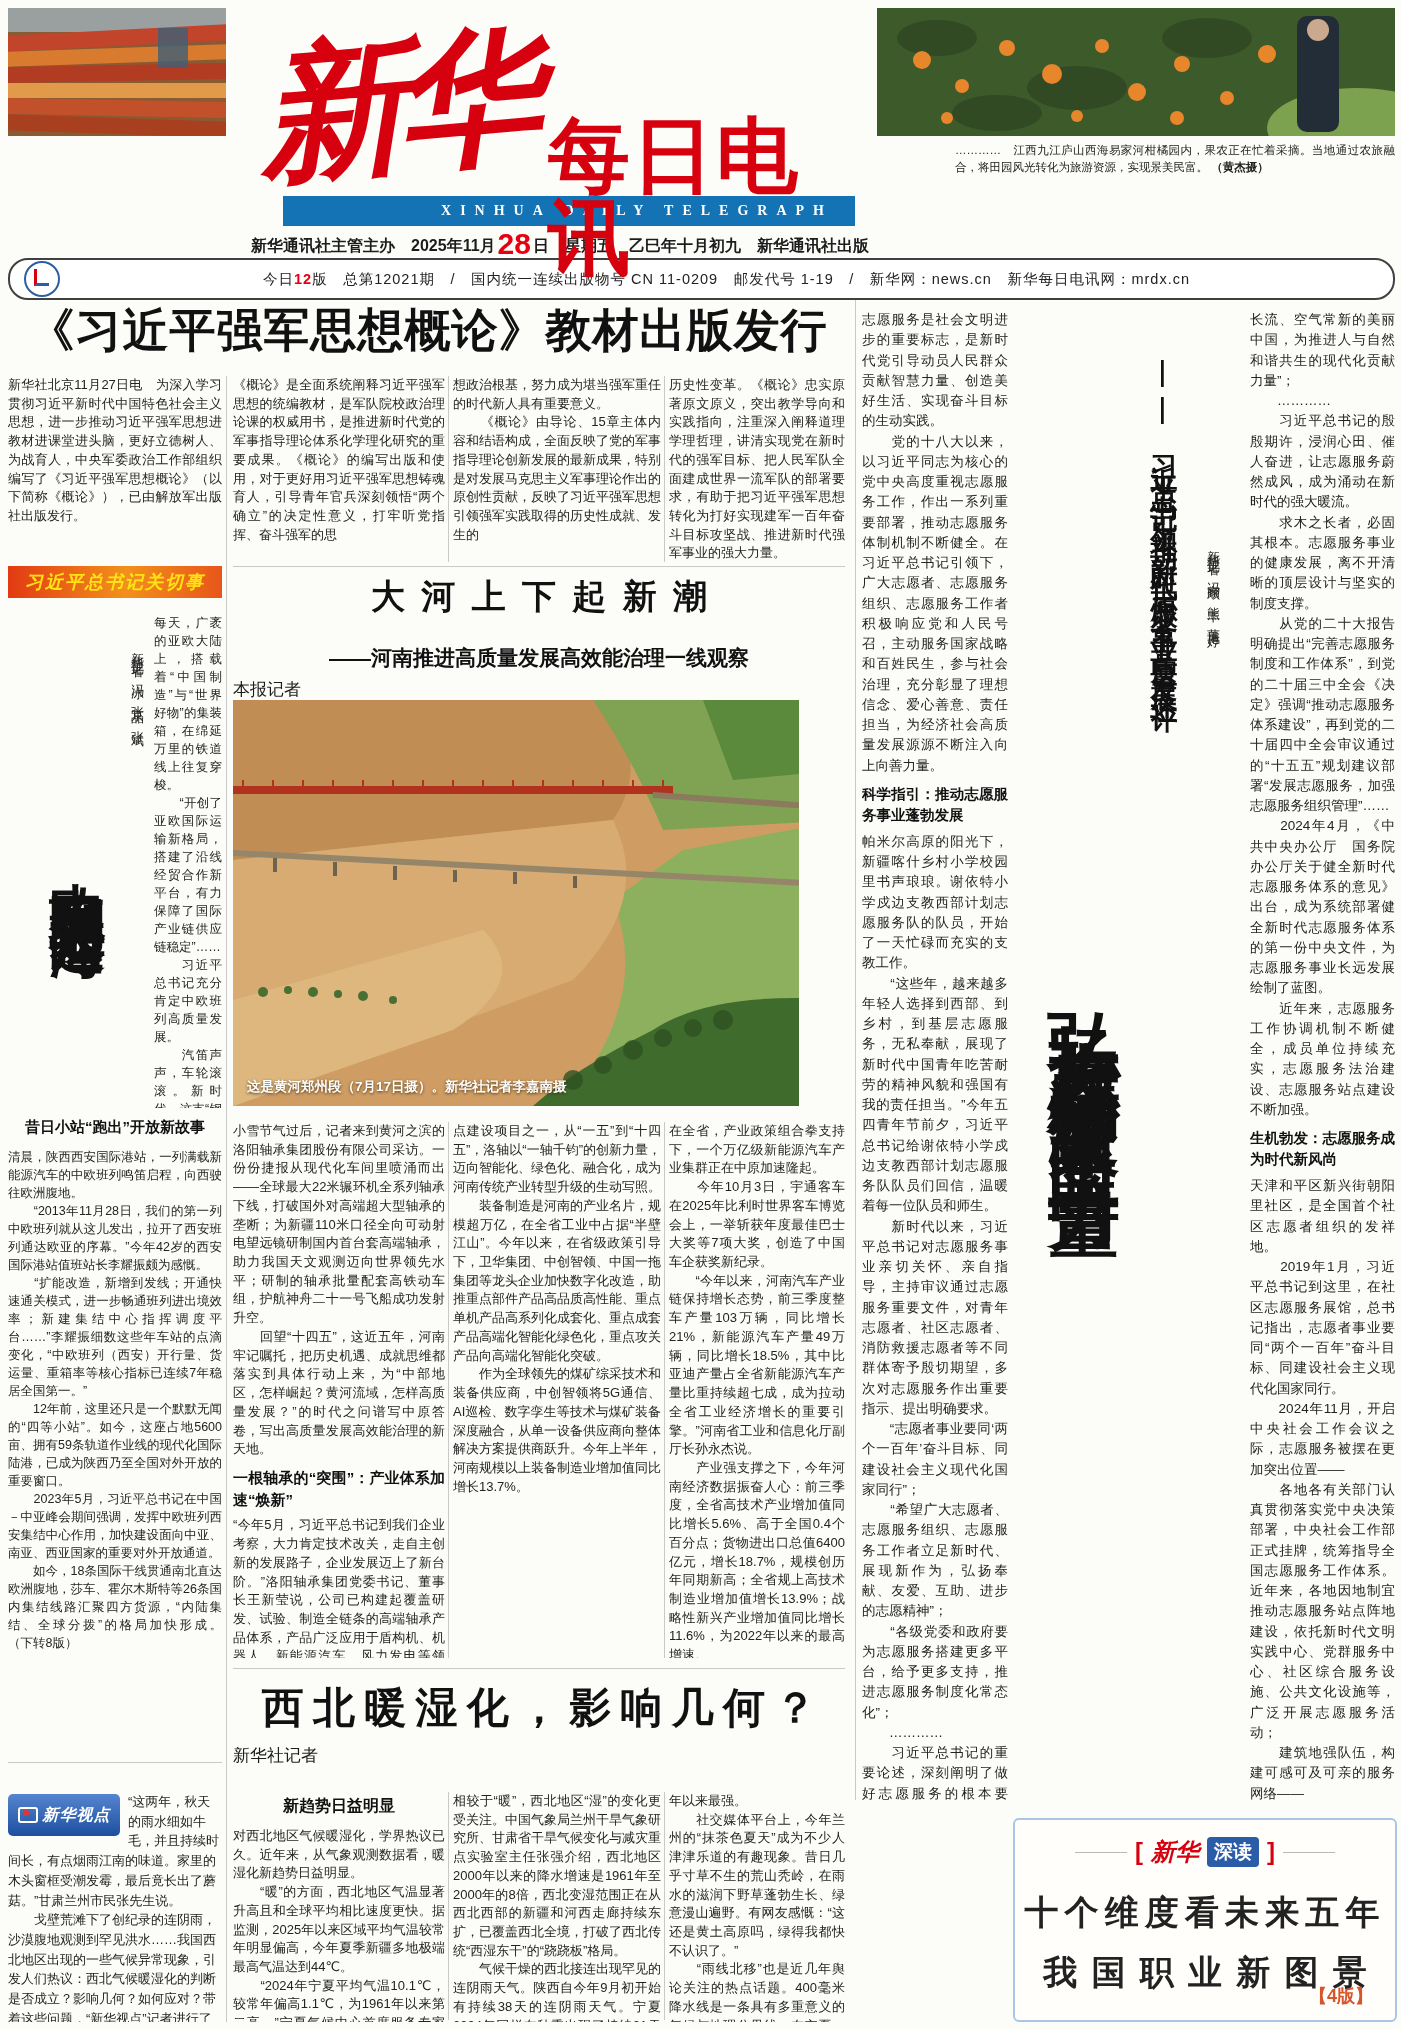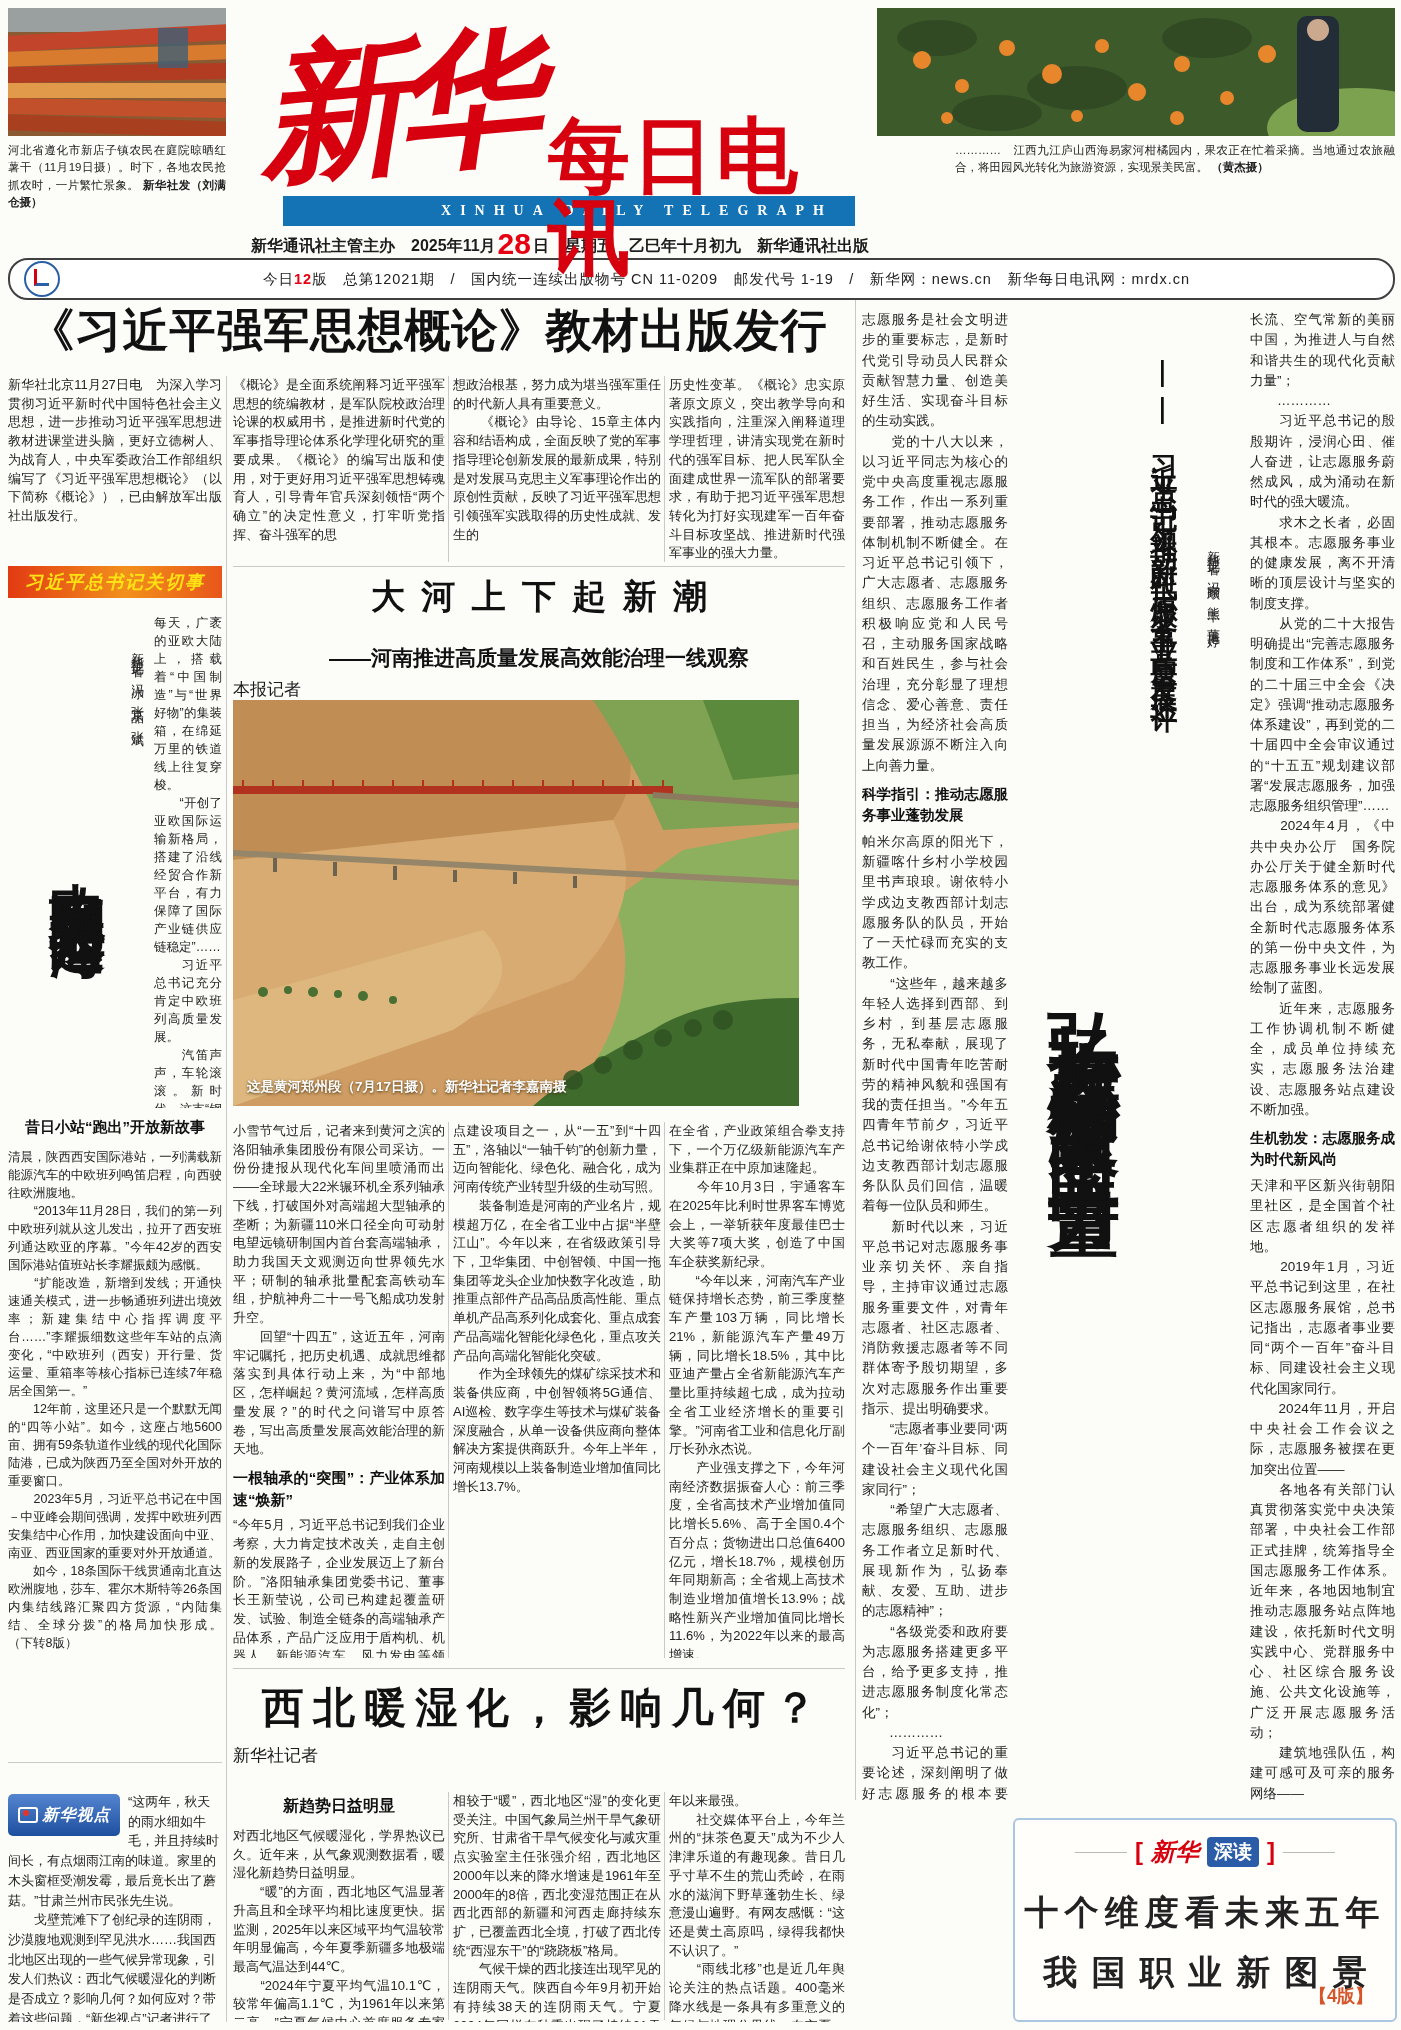--- a/index.html
+++ b/index.html
@@ -74,24 +74,20 @@
       <g>
         <rect x="-10" y="22" width="240" height="16" fill="#c2442a" transform="rotate(-3 109 30)"></rect>
         <rect x="-10" y="40" width="240" height="15" fill="#d97b2f" transform="rotate(-2 109 47)"></rect>
         <rect x="-10" y="57" width="240" height="16" fill="#b23c22" transform="rotate(-1 109 65)"></rect>
         <rect x="-10" y="75" width="240" height="15" fill="#e09a4a"></rect>
         <rect x="-10" y="92" width="240" height="16" fill="#c2502a" transform="rotate(1 109 100)"></rect>
         <rect x="-10" y="110" width="240" height="16" fill="#a8401f" transform="rotate(2 109 118)"></rect>
       </g>
       <rect x="150" y="20" width="30" height="40" fill="#3f6077" opacity=".8"></rect>
     </svg>
-  </div>
-  <div class="abs photocap" style="left:8px;top:142px;width:218px;height:58px;">
-    <span>河北省遵化市新店子镇农民在庭院晾晒红薯干（11月19日摄）。时下，各地农民抢抓农时，一片繁忙景象。</span>
-    <b>新华社发（刘满仓摄）</b>
   </div>
 
   <div class="abs callig" style="left:258px;top:26px;width:300px;z-index:3;">新华</div>
   <div class="abs mast-block" style="left:548px;top:116px;width:330px;font-family:Liberation Serif, serif;">每日电讯</div>
   <div class="abs bluebar" style="left:283px;top:196px;width:572px;height:30px;z-index:1;">
     <span>XINHUA DAILY TELEGRAPH</span>
   </div>
   <div class="abs dateline" style="left:250px;top:232px;width:620px;height:28px;">
     <span>新华通讯社主管主办</span>
     <span style="display:flex;align-items:center;gap:2px;">

